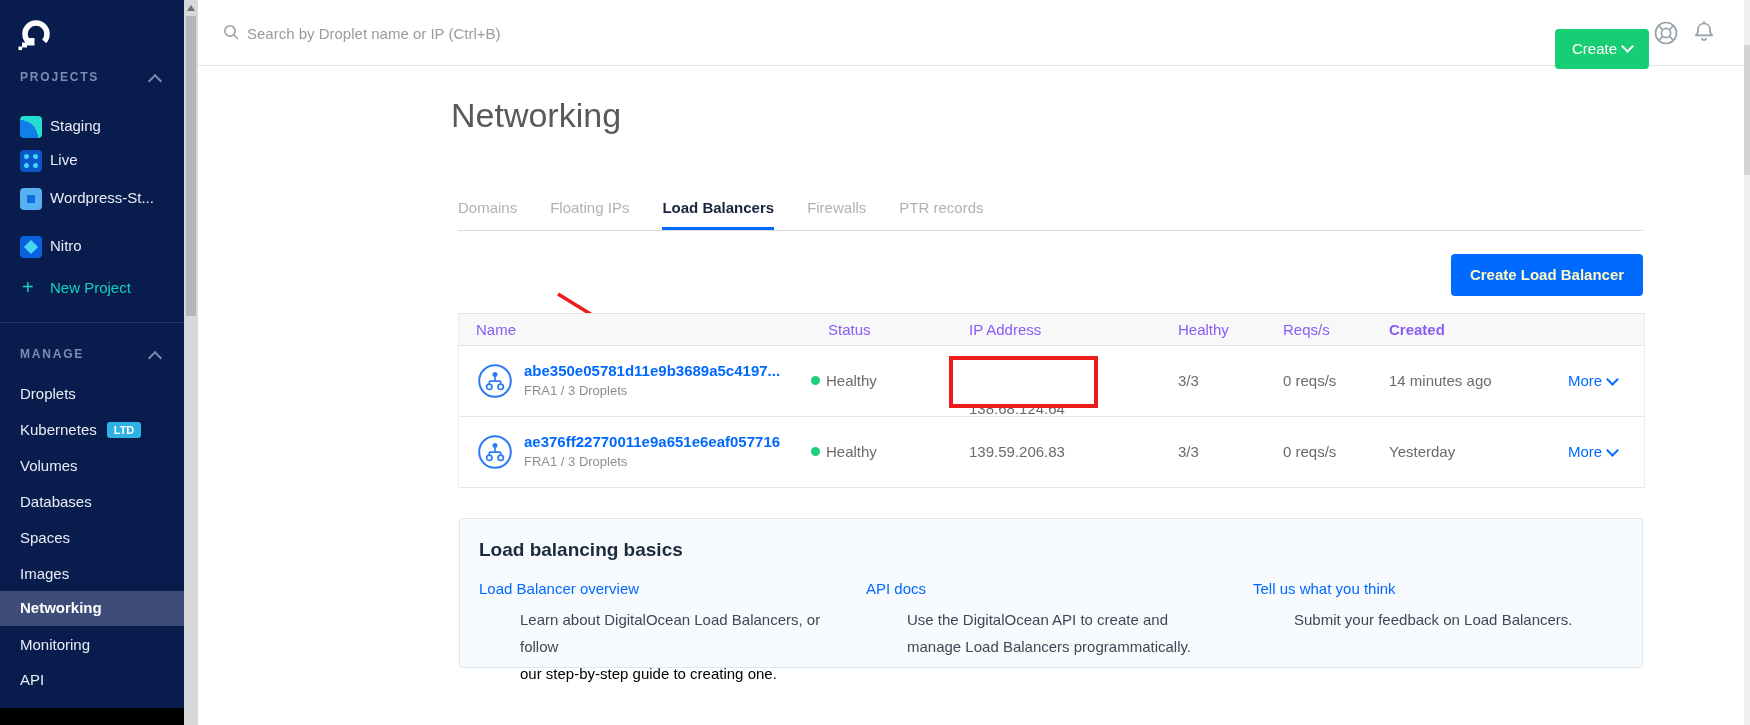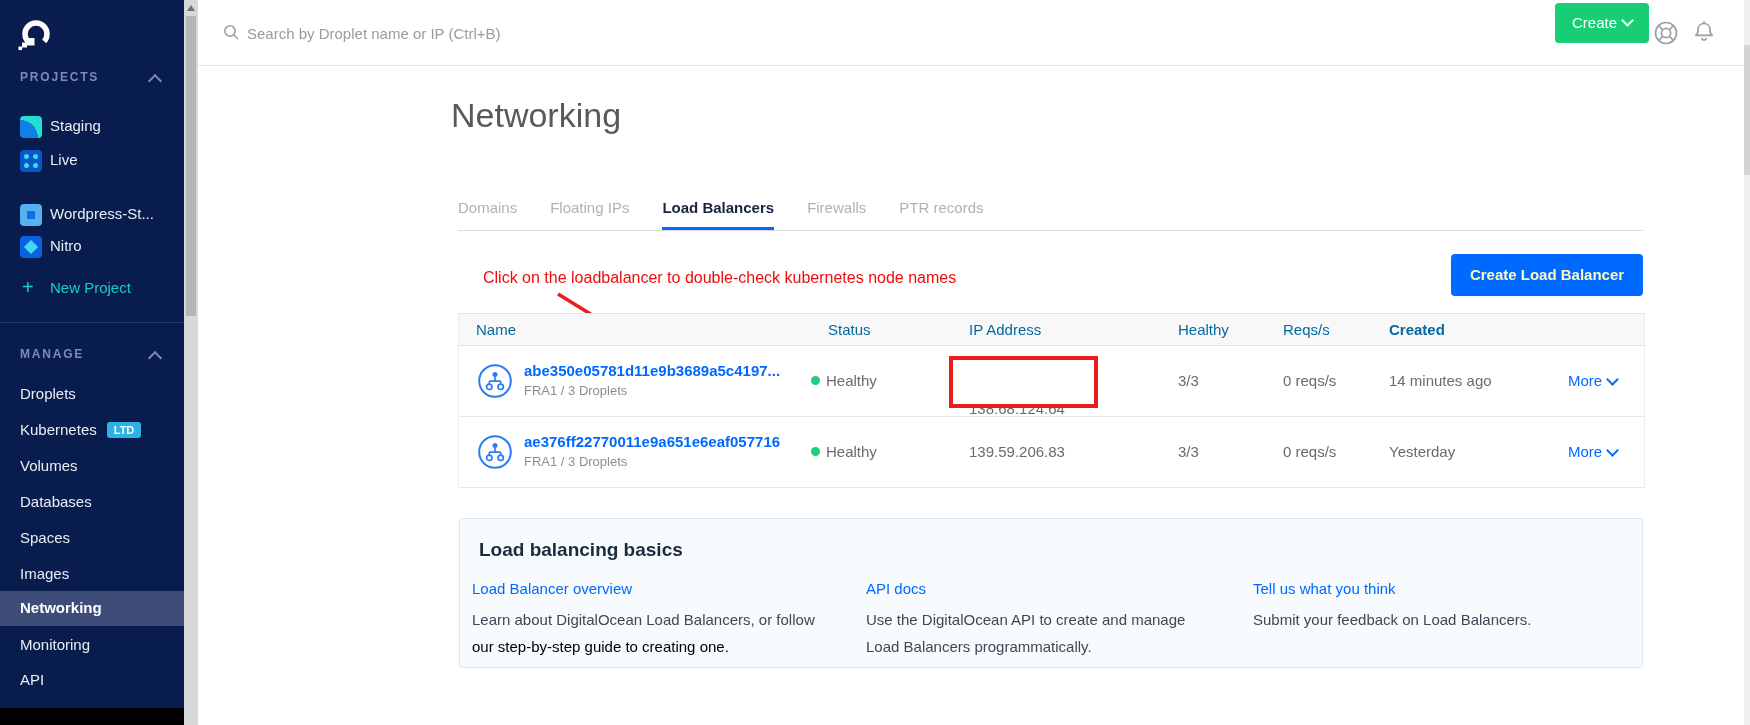--- a/index.html
+++ b/index.html
@@ -23,52 +23,52 @@
   .mid-scroll{left:184px;top:0;width:14px;height:725px;background:#d6d8da;}
   .mid-scroll .arrow{position:absolute;left:3px;top:5px;width:0;height:0;border-left:4px solid transparent;border-right:4px solid transparent;border-bottom:6px solid #707070;}
   .mid-scroll .thumb{position:absolute;left:2px;top:16px;width:10px;height:300px;background:#b3b6b9;}
   .right-scroll{left:1744px;top:0;width:6px;height:725px;background:#efefef;}
   .right-scroll .thumb{position:absolute;left:0;top:45px;width:6px;height:130px;background:#d4d4d4;}
 
   
   .topbar{left:198px;top:0;width:1546px;height:65px;background:#fff;border-bottom:1px solid #e5e5e5;}
   .search-input{position:absolute;left:47px;top:16px;width:500px;height:32px;border:none;outline:none;font-size:15px;color:#444;font-family:"Liberation Sans",sans-serif;}
   .search-input::placeholder{color:#9b9b9b;}
-  .create-btn{position:absolute;left:1357px;top:3px;width:94px;height:40px;background:#17ce74;border-radius:4px;color:#fff;font-size:15px;text-align:center;line-height:40px;cursor:pointer;}
+  .create-btn{position:absolute;left:1357px;top:29px;width:94px;height:40px;background:#17ce74;border-radius:4px;color:#fff;font-size:15px;text-align:center;line-height:40px;cursor:pointer;}
   .create-btn .chev{display:inline-block;width:7px;height:7px;border-right:2px solid #fff;border-bottom:2px solid #fff;transform:rotate(45deg);margin-left:6px;vertical-align:3px;}
 
   
   .page-title{left:451px;top:96px;font-size:34px;color:#57595c;font-weight:400;}
   .tabs{left:458px;top:199px;width:1185px;display:flex;gap:33px;border-bottom:1px solid #dcdcdc;}
   .tab{font-size:15px;color:#b2b2b2;padding-bottom:14px;cursor:pointer;}
   .tab.active{color:#17233f;font-weight:bold;border-bottom:3px solid #0069ff;padding-bottom:11px;}
   .create-lb-btn{left:1451px;top:254px;width:192px;height:42px;background:#0069ff;border-radius:4px;color:#fef9c3;font-size:15px;font-weight:600;text-align:center;line-height:42px;cursor:pointer;}
 
   
   .anno-text{left:483px;top:269px;font-size:16px;color:#ee0c0c;}
   .anno-box{left:949px;top:356px;width:141px;height:44px;border:4px solid #ed1c1c;}
 
   
   .lb-table{left:458px;top:313px;width:1185px;border-left:1px solid #ebebeb;border-right:1px solid #ebebeb;}
   .t-head{position:relative;height:31px;background:#f8f8f9;border-top:1px solid #e3e3e3;border-bottom:1px solid #e3e3e3;}
-  .t-head span{position:absolute;top:7px;font-size:15px;color:#0369a1;}
+  .t-head span{position:absolute;top:7px;font-size:15px;color:#8b5cf6;}
   .t-row{position:relative;height:70px;background:#fff;border-bottom:1px solid #e8e8e8;cursor:pointer;}
   .cell{position:absolute;font-size:15px;color:#6b6b6b;}
   .lb-name{color:#0069ff;font-weight:bold;font-size:15px;}
   .lb-sub{color:#8a8f94;font-size:13px;}
   .dot{position:absolute;width:9px;height:9px;border-radius:50%;background:#1ece7c;}
   .more-link{color:#0069ff;font-size:15px;cursor:pointer;}
   .more-link .chev{display:inline-block;width:7px;height:7px;border-right:2px solid #0069ff;border-bottom:2px solid #0069ff;transform:rotate(45deg);margin-left:6px;vertical-align:2px;}
 
   
   .basics{left:459px;top:518px;width:1184px;height:150px;background:#f8fbfe;border:1px solid #dfe7ef;border-radius:3px;box-sizing:border-box;}
   .basics h2{position:absolute;left:19px;top:20px;margin:0;font-size:19px;color:#1b2a3d;}
   .b-col{position:absolute;top:60px;font-size:15px;}
   .b-link{color:#0069ff;cursor:pointer;line-height:20px;}
-  .b-body{color:#3d4856;line-height:27px;margin-top:7px;}
+  .b-body{color:#3d4856;line-height:27px;margin-top:7px;margin-left:41px;}
   a.inline-link{color:#000000;text-decoration:none;cursor:pointer;}
 </style>
 </head>
 <body>
 
 <div class="canvas">
 
   <div class="abs sidebar">
 
     <div class="abs" style="left:18px;top:18px;width:36px;height:36px;">
@@ -89,21 +89,21 @@
     </div>
     <div class="abs sb-item" style="left:0;top:148px;width:184px;height:26px;">
       <span class="proj-icon" style="top:2px;background:#0a55c8;">
         <span style="position:absolute;left:4px;top:4px;width:5px;height:5px;border-radius:50%;background:#3fd6f0;"></span>
         <span style="position:absolute;left:13px;top:4px;width:5px;height:5px;border-radius:50%;background:#3fd6f0;"></span>
         <span style="position:absolute;left:4px;top:13px;width:5px;height:5px;border-radius:50%;background:#3fd6f0;"></span>
         <span style="position:absolute;left:13px;top:13px;width:5px;height:5px;border-radius:50%;background:#3fd6f0;"></span>
       </span>
       <span class="abs" style="left:50px;top:3px;">Live</span>
     </div>
-    <div class="abs sb-item" style="left:0;top:202px;width:220px;height:26px;">
+    <div class="abs sb-item" style="left:0;top:186px;width:220px;height:26px;">
       <span class="proj-icon" style="top:2px;background:#57b0f2;">
         <span style="position:absolute;left:7px;top:7px;width:8px;height:8px;background:#0f6fe0;"></span>
       </span>
       <span class="abs" style="left:50px;top:3px;">Wordpress-St...</span>
     </div>
     <div class="abs sb-item" style="left:0;top:234px;width:184px;height:26px;">
       <span class="proj-icon" style="top:2px;background:#0a62e0;">
         <span style="position:absolute;left:6px;top:6px;width:10px;height:10px;background:#45d9f5;transform:rotate(45deg);"></span>
       </span>
       <span class="abs" style="left:50px;top:3px;">Nitro</span>
@@ -191,21 +191,20 @@
   <div class="abs tabs">
     <div class="tab">Domains</div>
     <div class="tab">Floating IPs</div>
     <div class="tab active">Load Balancers</div>
     <div class="tab">Firewalls</div>
     <div class="tab">PTR records</div>
   </div>
 
   <div class="abs create-lb-btn">Create Load Balancer</div>
 
-  <div class="abs anno-text">Click on the loadbalancer to double-check kubernetes node names</div>
   <svg class="abs" style="left:530px;top:285px;" width="135" height="78">
     <defs>
       <marker id="ah" markerWidth="9" markerHeight="8" refX="6.5" refY="4" orient="auto">
         <polygon points="0 0, 9 4, 0 8" fill="#ed1c1c"></polygon>
       </marker>
     </defs>
     <line x1="28" y1="9" x2="114" y2="62" stroke="#ed1c1c" stroke-width="3.5" marker-end="url(#ah)"></line>
   </svg>
 
   <div class="abs lb-table">
@@ -258,21 +257,21 @@
       <span class="cell" style="left:824px;top:26px;">0 reqs/s</span>
       <span class="cell" style="left:930px;top:26px;">Yesterday</span>
       <span class="cell more-link" style="left:1109px;top:26px;"><span>More</span><span class="chev"></span></span>
     </div>
   </div>
 
   <div class="abs anno-box"></div>
 
   <div class="abs basics">
     <h2>Load balancing basics</h2>
-    <div class="b-col" style="left:12px;width:350px;">
+    <div class="b-col" style="left:19px;width:350px;">
       <div class="b-link">Load Balancer overview</div>
       <div class="b-body"><span>Learn about DigitalOcean Load Balancers, or follow</span><br>
         <a class="inline-link">our step-by-step guide to creating one.</a></div>
     </div>
     <div class="b-col" style="left:406px;width:330px;">
       <div class="b-link">API docs</div>
       <div class="b-body">Use the DigitalOcean API to create and manage Load Balancers programmatically.</div>
     </div>
     <div class="b-col" style="left:793px;width:350px;">
       <div class="b-link">Tell us what you think</div>

